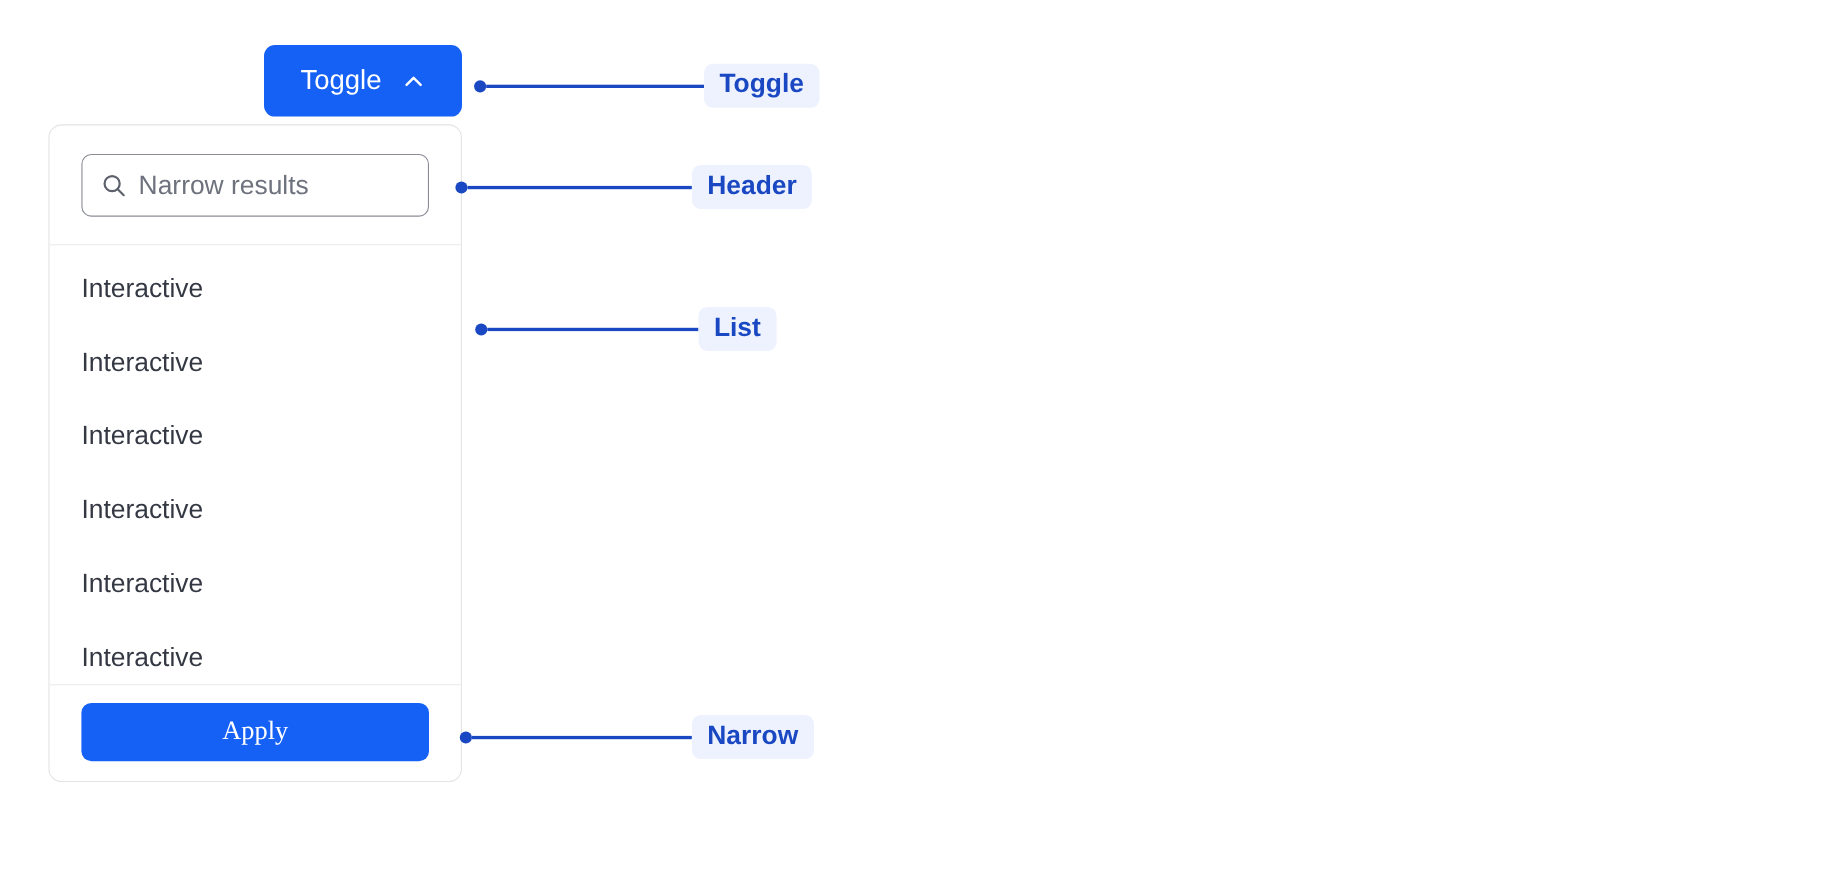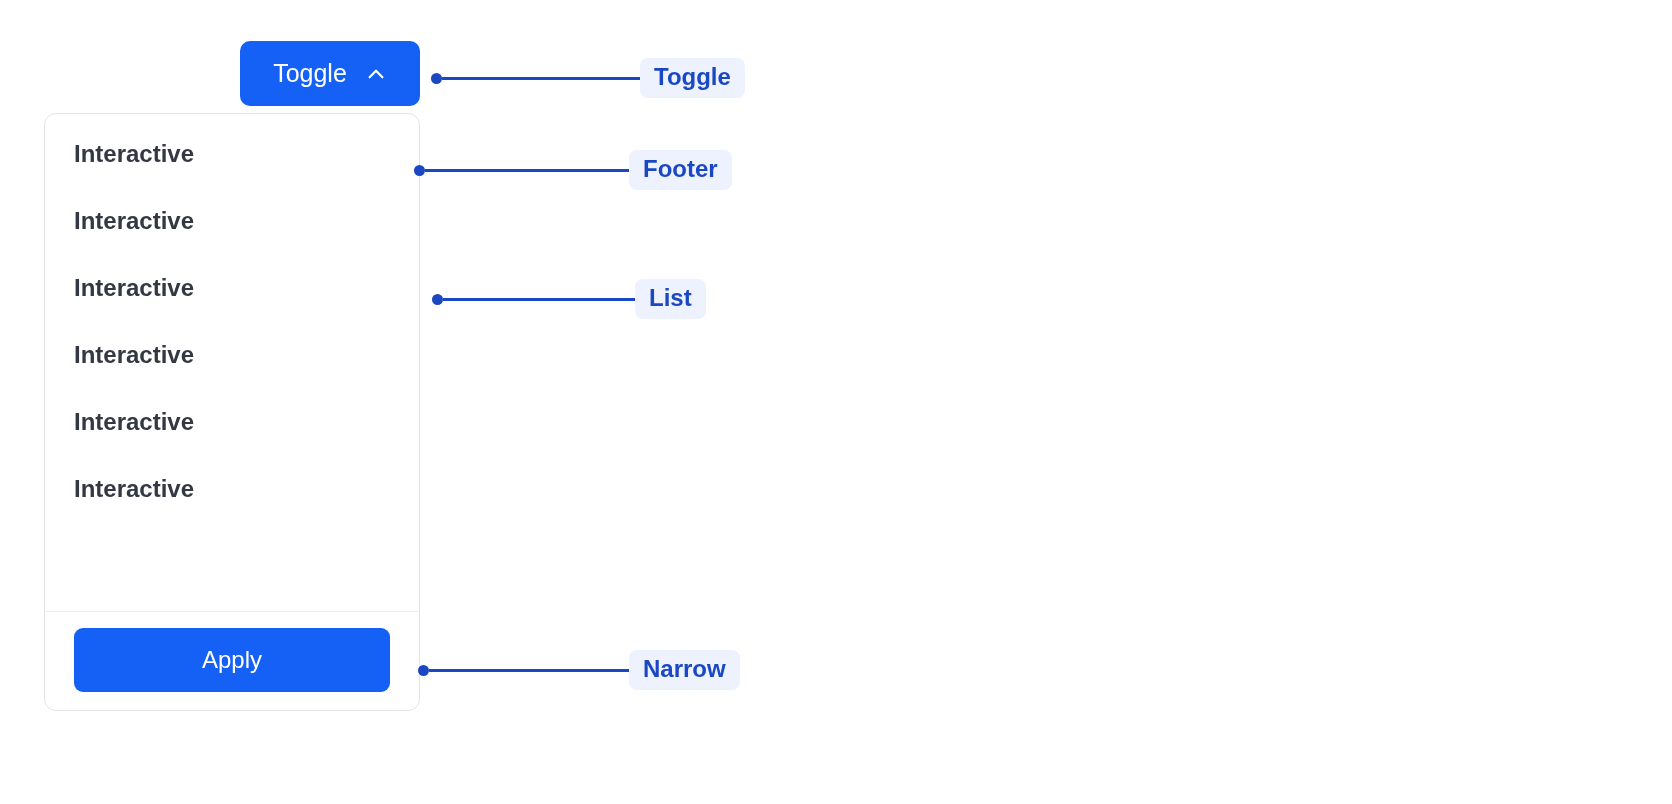--- a/index.html
+++ b/index.html
@@ -107,21 +107,20 @@
     color: #6E727D;
     opacity: 1;
   }
 
   
   .panel-list {
     flex: 1 1 auto;
     overflow: hidden;
     padding-top: 6px;
     box-sizing: border-box;
-    font-weight: bold;
   }
   .list-item {
     height: 67px;
     display: flex;
     align-items: center;
     padding: 0 29px;
     box-sizing: border-box;
     font-size: 24px;
     color: #343843;
     cursor: pointer;
@@ -130,26 +129,26 @@
 
   
   .panel-footer {
     flex: 0 0 auto;
     border-top: 1px solid #EBECEF;
     padding: 16px 29px 18px 29px;
     box-sizing: border-box;
   }
   .apply-button {
     width: 100%;
-    height: 64px;
+    height: 53px;
     background: #1560F5;
     border: none;
     border-radius: 9px;
     color: #ffffff;
-    font-family: Liberation Sans, sans-serif;
+    font-family: Liberation Serif, serif;
     font-size: 24px;
     cursor: pointer;
     padding: 0;
   }
 
   
   .callout {
     position: absolute;
     display: flex;
     align-items: center;
@@ -202,20 +201,31 @@
     <span class="toggle-label">Toggle</span>
     <span>
       <svg class="chevron-up-icon" viewBox="0 0 24 24" fill="none" aria-hidden="true">
         <path d="M5 15.5 L12 8.5 L19 15.5" stroke="#FFFFFF" stroke-width="2.4" stroke-linecap="round" stroke-linejoin="round"></path>
       </svg>
     </span>
   </button>
 
   <div class="dropdown-panel">
 
+    <div class="panel-header">
+      <div class="search-field">
+        <span>
+          <svg class="search-icon" viewBox="0 0 24 24" fill="none" aria-hidden="true">
+            <circle cx="10.5" cy="10.5" r="6.6" stroke="#5D616C" stroke-width="1.9"></circle>
+            <path d="M15.4 15.4 L20.6 20.6" stroke="#5D616C" stroke-width="1.9" stroke-linecap="round"></path>
+          </svg>
+        </span>
+        <input class="search-input" type="text" placeholder="Narrow results" style="">
+      </div>
+    </div>
 
     <div class="panel-list">
       <div class="list-item">Interactive</div>
       <div class="list-item">Interactive</div>
       <div class="list-item">Interactive</div>
       <div class="list-item">Interactive</div>
       <div class="list-item">Interactive</div>
       <div class="list-item">Interactive</div>
     </div>
 
@@ -227,21 +237,21 @@
 
   <div class="callout" id="callout-toggle">
     <span class="callout-dot"></span>
     <span class="callout-line"></span>
     <span class="callout-badge">Toggle</span>
   </div>
 
   <div class="callout" id="callout-header">
     <span class="callout-dot"></span>
     <span class="callout-line"></span>
-    <span class="callout-badge">Footer</span>
+    <span class="callout-badge">Header</span>
   </div>
 
   <div class="callout" id="callout-list">
     <span class="callout-dot"></span>
     <span class="callout-line"></span>
     <span class="callout-badge">List</span>
   </div>
 
   <div class="callout" id="callout-footer">
     <span class="callout-dot"></span>

